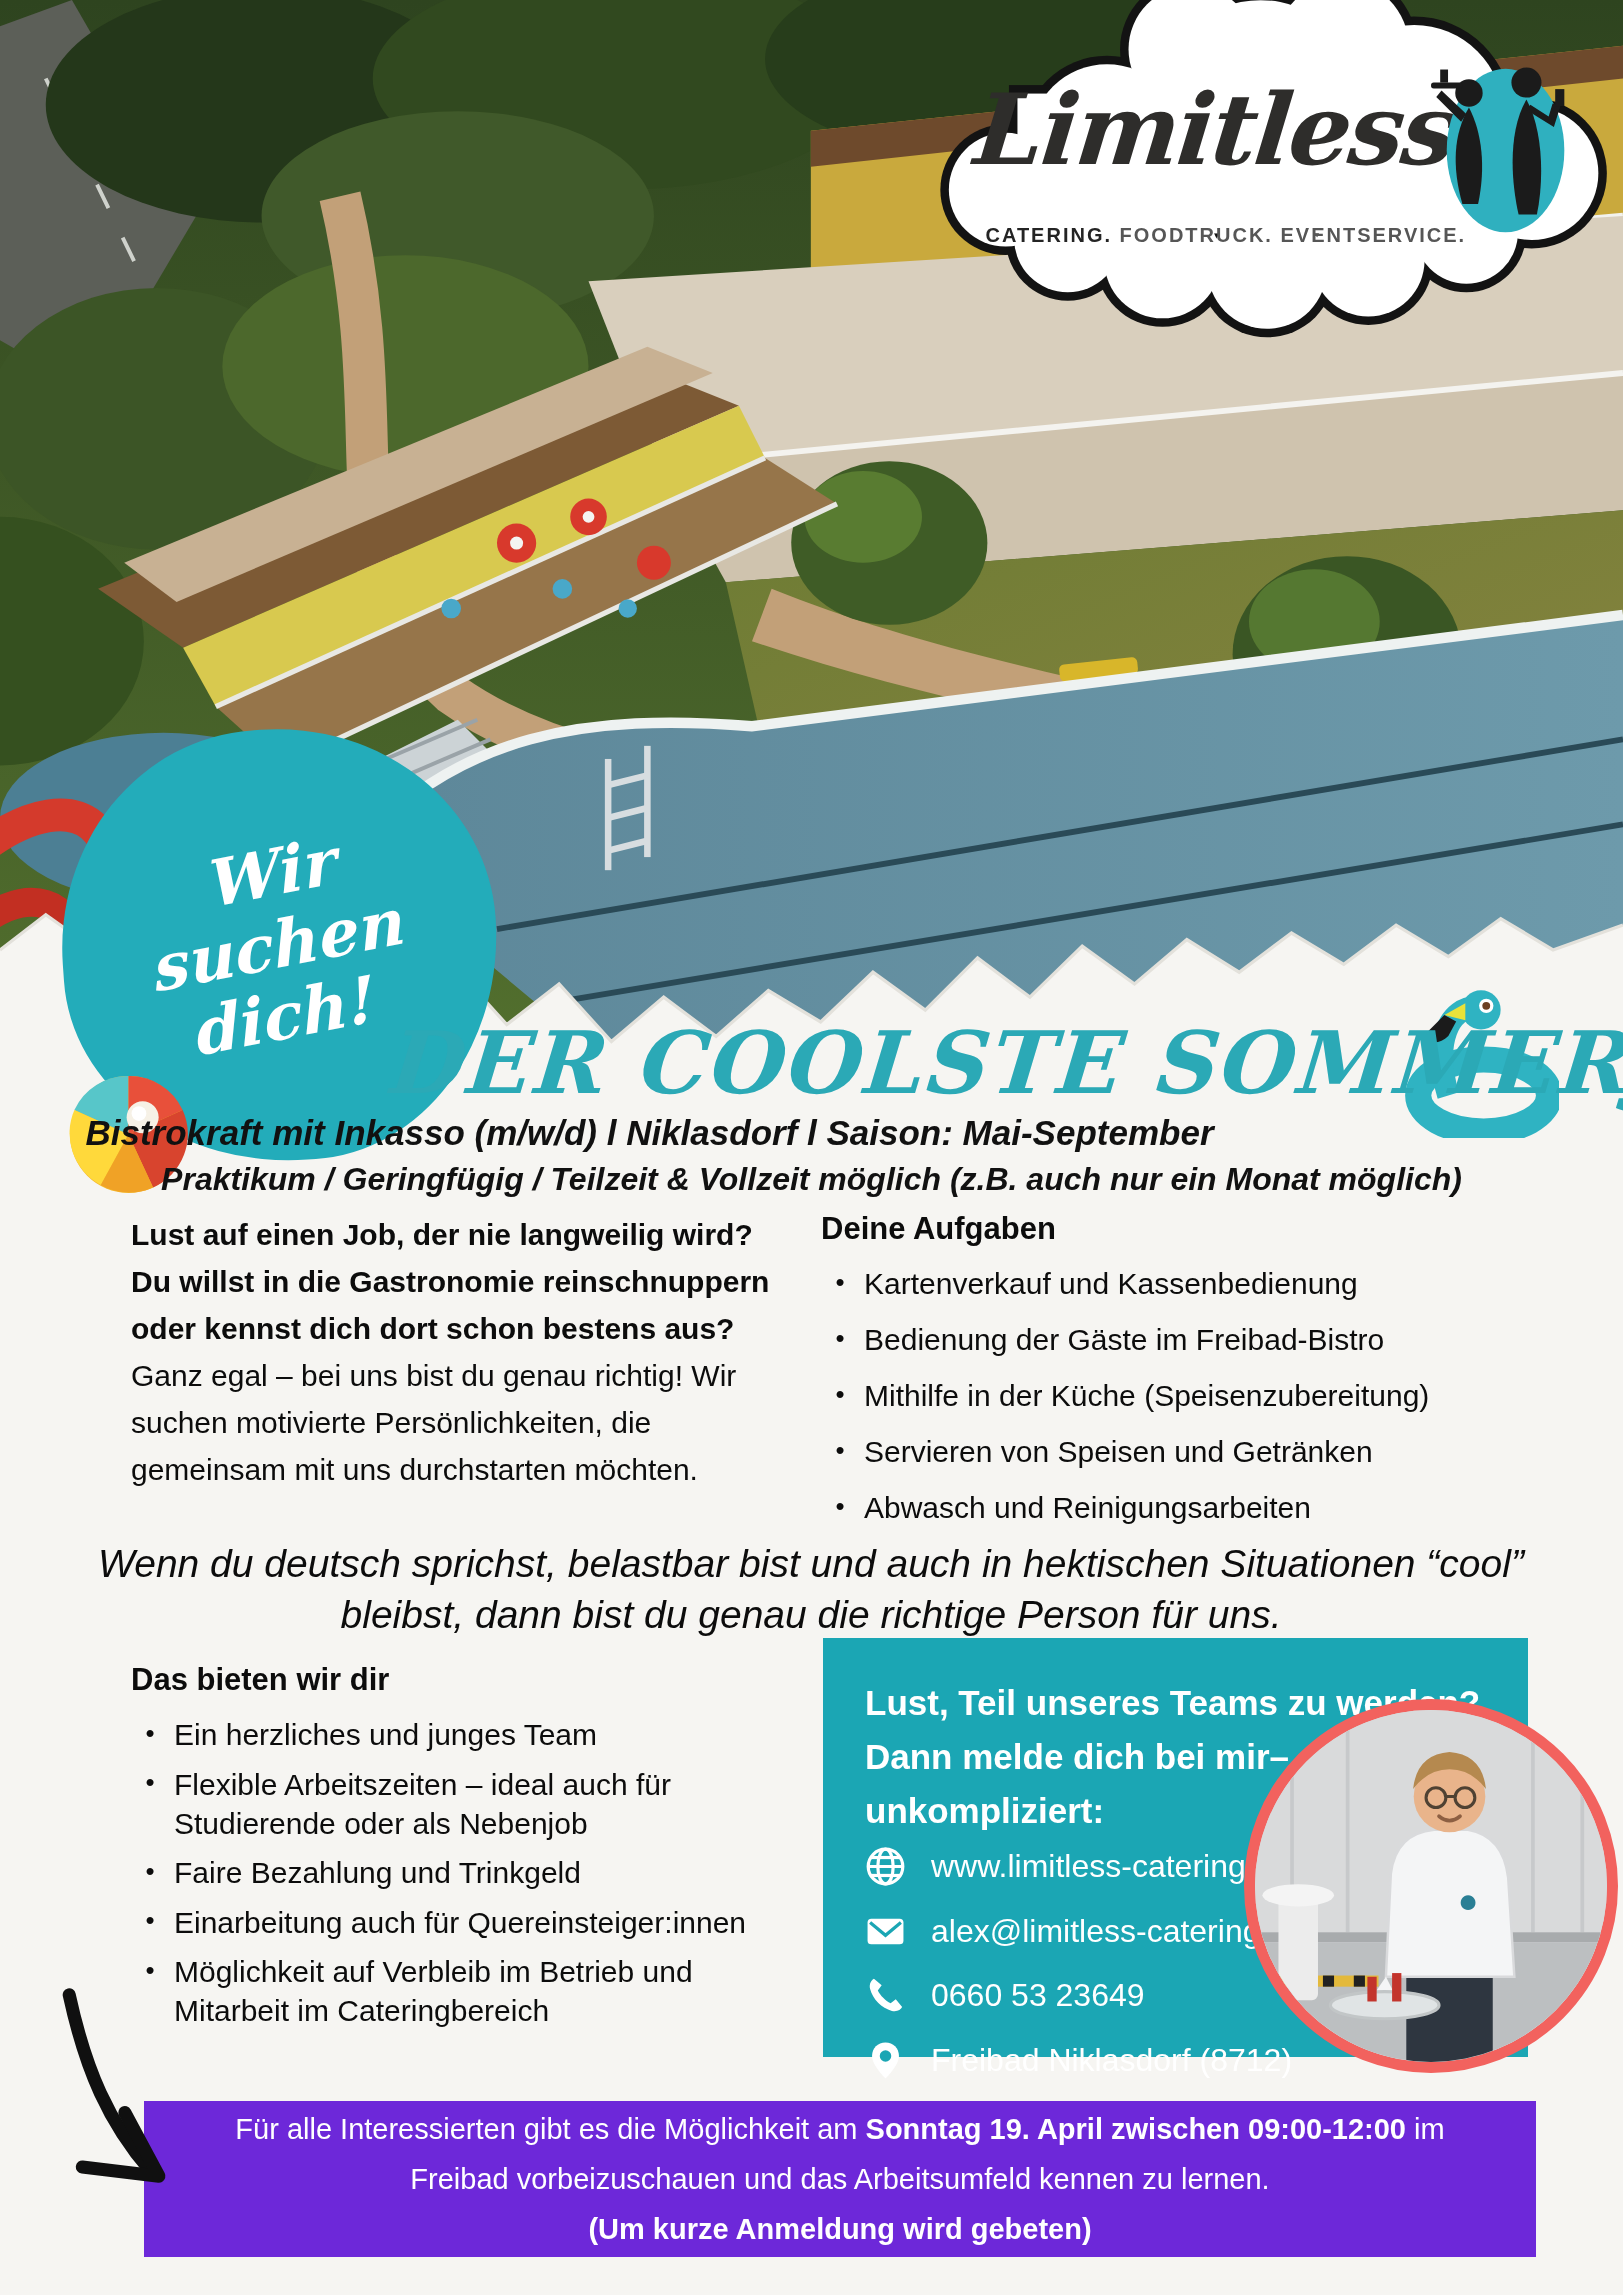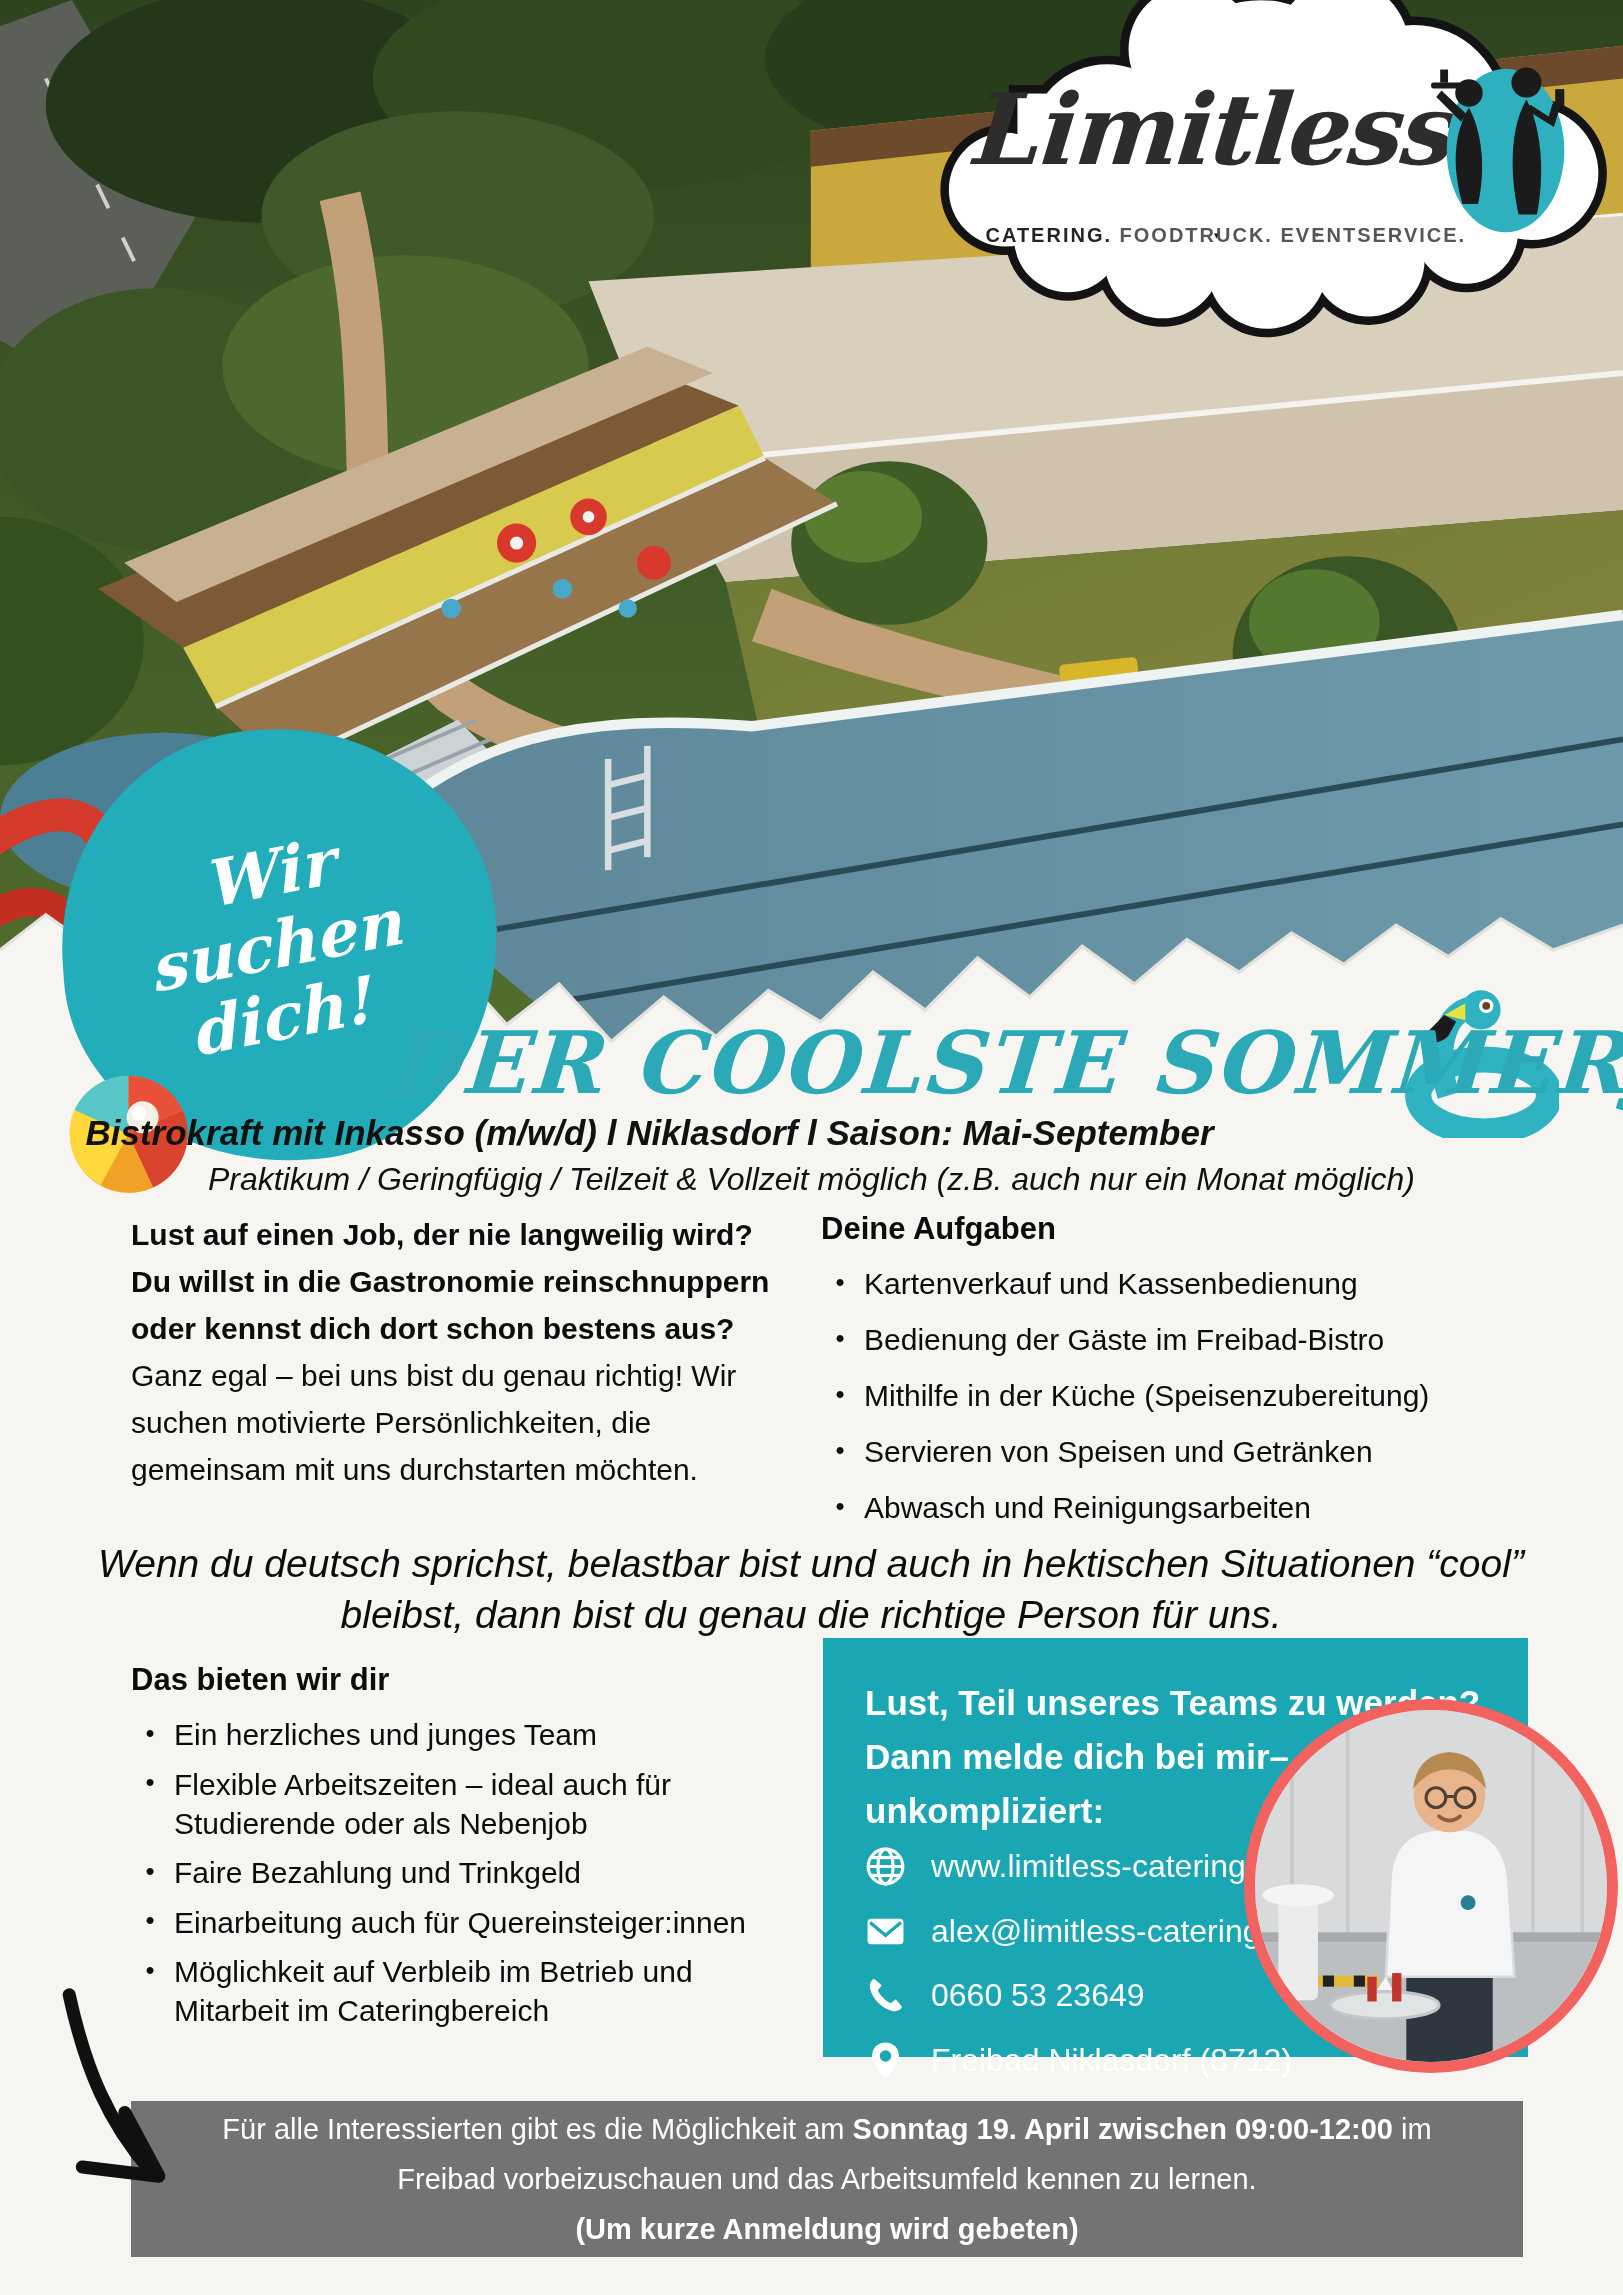--- a/index.html
+++ b/index.html
@@ -30,21 +30,21 @@
   .beachball { position:absolute; left:67px; top:1073px; width:123px; height:123px; }
   .flamingo  { position:absolute; left:1405px; top:981px; width:154px; height:157px; }
 
   
   .title { position:absolute; left:392px; top:1012px; width:948px; text-align:center;
       font-family:"DejaVu Serif", serif; font-style:italic; font-weight:bold; font-size:86px; color:#2ba9b6;
       letter-spacing:2px; transform:skewX(-6deg); white-space:nowrap; }
   .subtitle1 { position:absolute; left:0; top:1113px; width:1299px; text-align:center;
       font-size:35px; font-weight:bold; font-style:italic; color:#111; }
   .subtitle2 { position:absolute; left:0; top:1161px; width:1623px; text-align:center;
-      font-size:32px; font-style:italic; color:#111; }
+      font-size:32px; font-style:italic; color:#111;font-weight:bold; }
 
   
   .intro { position:absolute; left:131px; top:1211px; width:641px; font-size:30px; line-height:47px; color:#0c0c0c; }
   .intro .q { font-weight:bold; }
   .tasks { position:absolute; left:821px; top:1211px; width:765px; color:#0c0c0c; }
   .col-heading { font-size:31px; font-weight:bold; margin-bottom:17px; color:#0c0c0c; }
   ul.blist { list-style:none; }
   ul.blist li { position:relative; padding-left:43px; font-size:30px; line-height:39px; margin-bottom:17px; color:#0c0c0c; }
   ul.blist li::before { content:"•"; position:absolute; left:14.4px; top:-1.3px; font-size:26px; }
 
@@ -61,21 +61,21 @@
   .contact-rows { position:absolute; left:42px; top:208px; }
   .crow { display:flex; align-items:center; margin-bottom:23.5px; }
   .crow .cicon { width:41px; height:41px; flex:0 0 41px; margin-right:25px; }
   .crow .ctext { font-size:32px; color:#fff; }
 
   .portrait { position:absolute; left:1244px; top:1699px; width:374px; height:374px; border-radius:50%;
       border:11.8px solid #f2625e; overflow:hidden; background:#d9dadb; }
   .portrait svg { display:block; width:100%; height:100%; }
 
   
-  .banner { position:absolute; left:131px; top:2101px; width:1392px; height:156px; background:#737373;
+  .banner { position:absolute; left:144px; top:2101px; width:1392px; height:156px; background:#6d28d9;
       color:#fff; display:flex; flex-direction:column; align-items:center; justify-content:center;
       font-size:29px; line-height:50px; text-align:center; }
   .banner b { font-weight:bold; }
 
   .arrow { position:absolute; left:19.6px; top:1985px; width:177px; height:216px; }
 </style>
 </head>
 <body>
 
 <div class="page">

